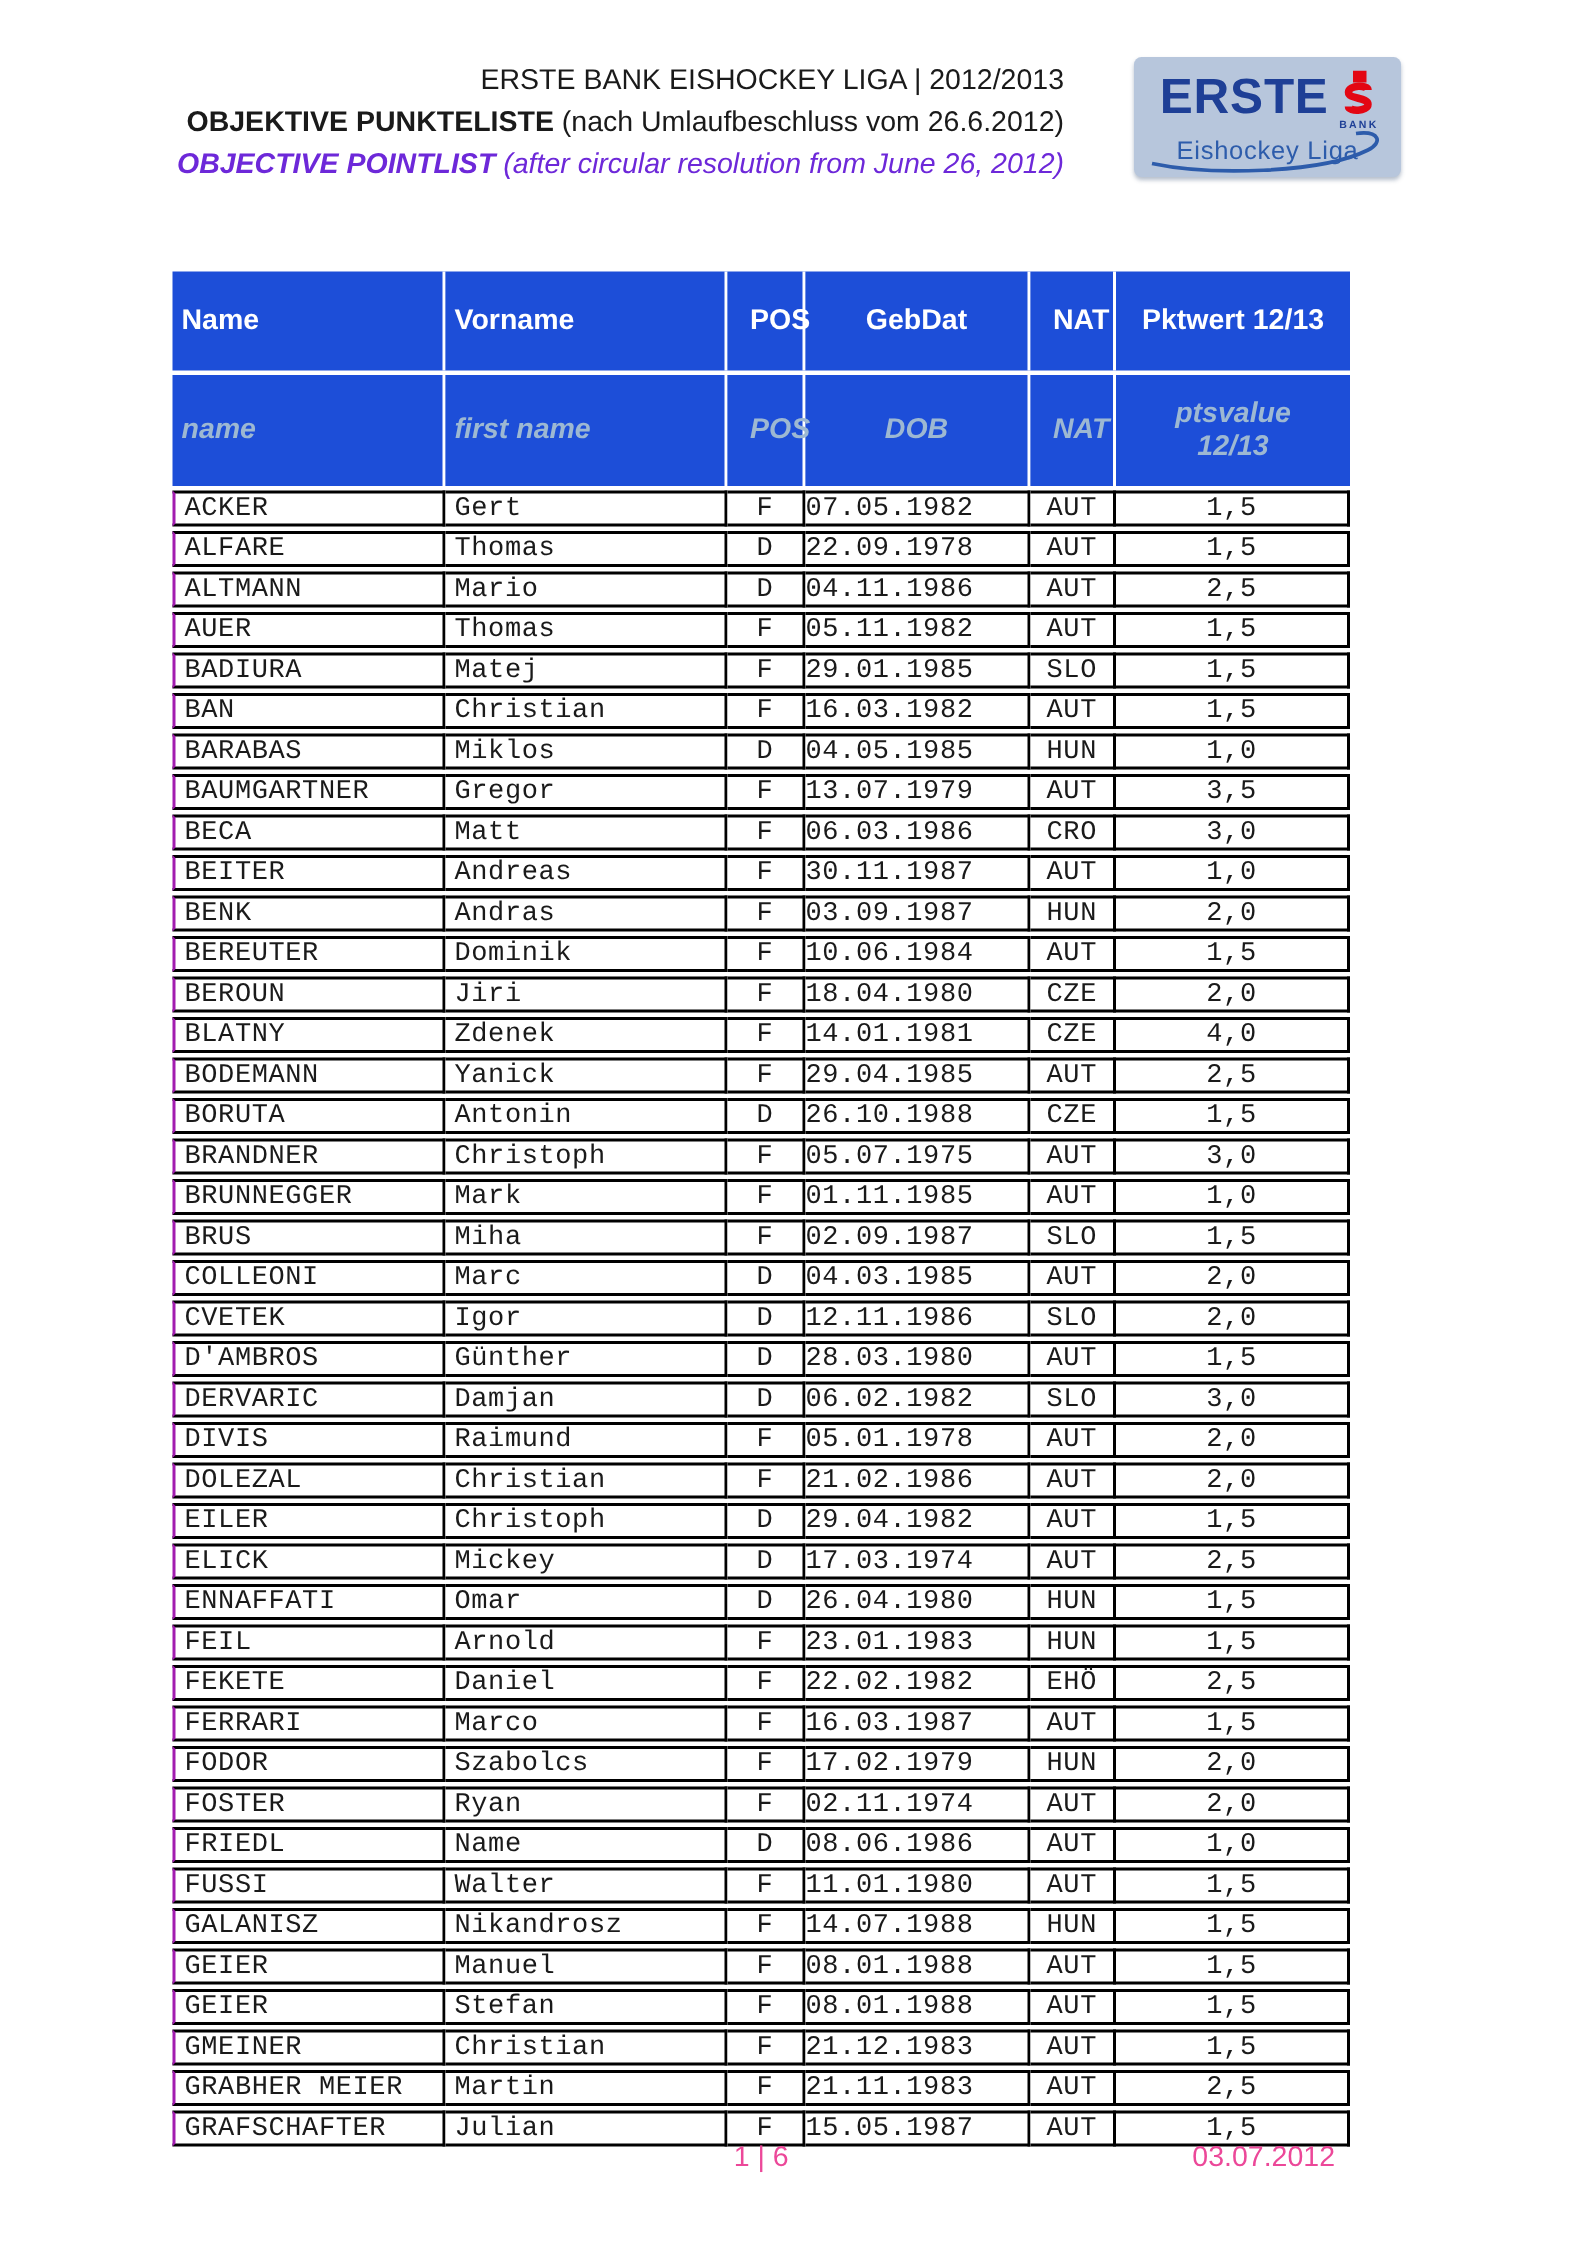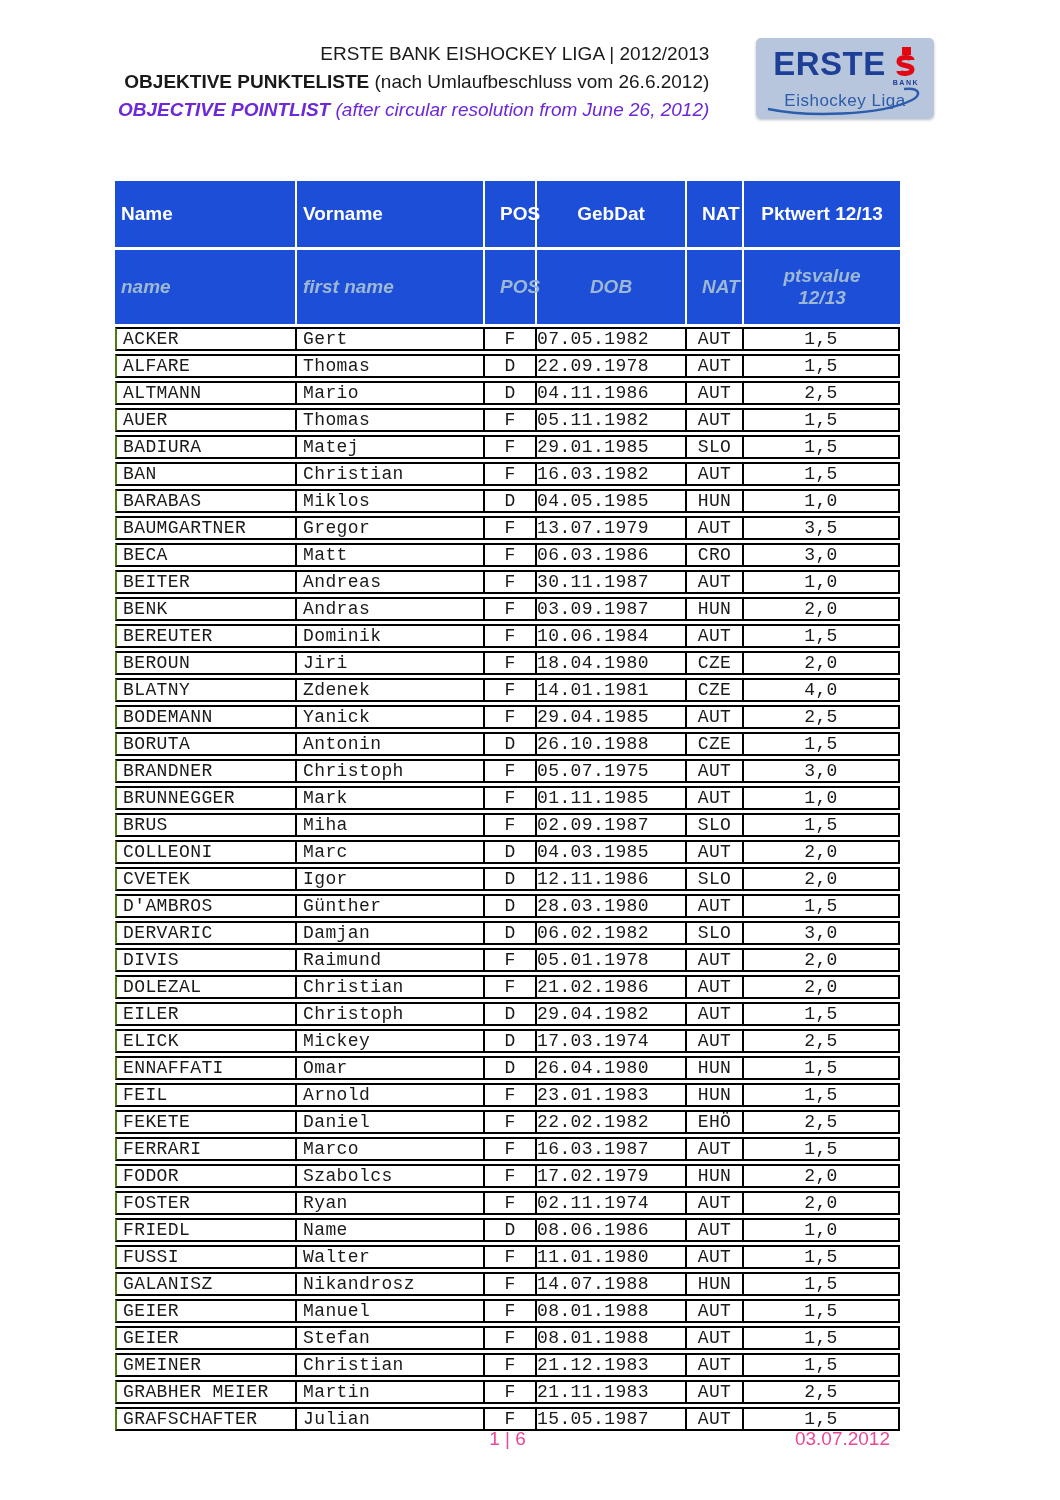--- a/index.html
+++ b/index.html
@@ -49,21 +49,21 @@
   }
   th:last-child { border-right:none; }
   tr.hdr-en th { color:#9db8d2; font-style:italic; }
 
   td {
     background:#ffffff; color:#1a1a1a;
     font-family:"Liberation Mono", monospace; font-size:18px; letter-spacing:0.4px;
     height:20px; line-height:20px; padding:0;
     border-top:2px solid #000; border-bottom:2px solid #000; border-right:2px solid #000;
   }
-  td:first-child { border-left:2px solid #4d7c0f; }
+  td:first-child { border-left:2px solid #a21caf; }
 
   .al { text-align:left; padding-left:6px; }
   .ac { text-align:center; }
   .ar { text-align:left; padding-right:8px; }
 
   
   .doc-footer { position:absolute; left:115px; top:1428px; width:785px; font-size:19px; color:#ec4899; }
   .footer-page { text-align:center; }
   .footer-date { position:absolute; right:10px; top:0; }
 </style>

